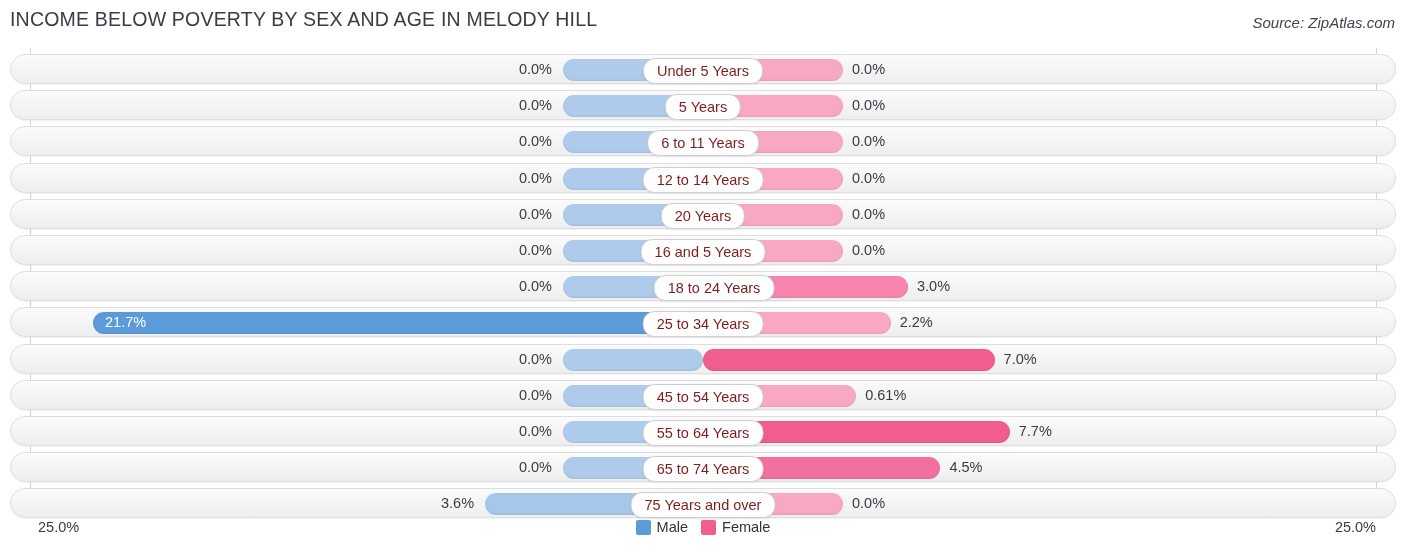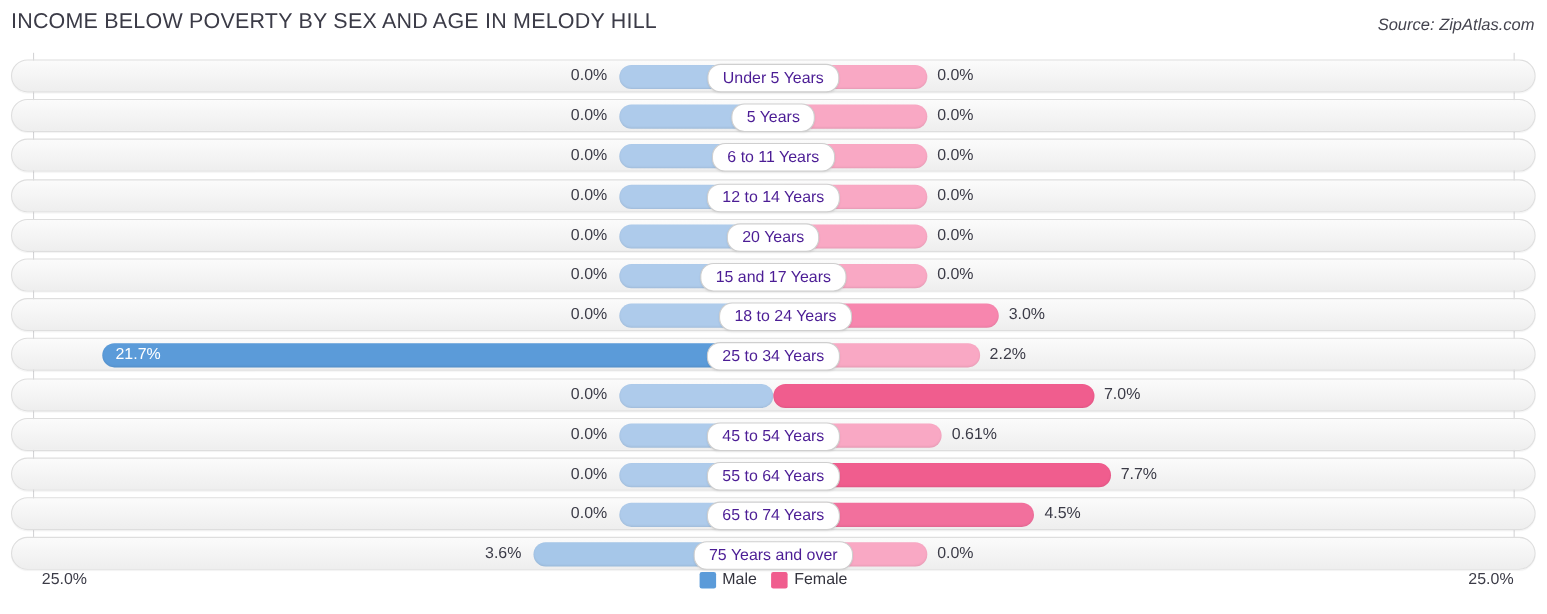--- a/index.html
+++ b/index.html
@@ -58,21 +58,21 @@
   .val-out-left{text-align:right;}
   .val-in{color:#ffffff;}
   .cat-pill{
     position:absolute;top:3px;left:50%;
     transform:translateX(-50%);
     height:24px;line-height:24px;
     padding:0 13px;
     background:#ffffff;
     border:1px solid #cfcfcf;
     border-radius:12px;
-    font-size:14.5px;color:#4c1d95;
+    font-size:14.5px;color:#7f1d1d;
     white-space:nowrap;
     box-shadow:0 1px 2px rgba(0,0,0,.07);
   }
 
   #axis-labels{
     position:absolute;left:0;top:519px;width:1406px;height:24px;
   }
   .axis-tick{
     position:absolute;top:0;
     font-size:14.5px;color:#3b3b47;white-space:nowrap;text-align:center;
@@ -132,21 +132,21 @@
         <div class="bar bar-female" style="left: 692px; width: 140px; background: rgb(249, 168, 196);"></div>
         <div class="val val-out-left" style="right: 843px;">0.0%</div>
         <div class="val" style="left: 841px;">0.0%</div>
         <div class="cat-pill" style="left: 692px;">20 Years</div>
       </div>
       <div class="row" style="top: 187px;">
         <div class="bar bar-male" style="left: 552px; width: 140px; background: rgb(174, 203, 235);"></div>
         <div class="bar bar-female" style="left: 692px; width: 140px; background: rgb(249, 168, 196);"></div>
         <div class="val val-out-left" style="right: 843px;">0.0%</div>
         <div class="val" style="left: 841px;">0.0%</div>
-        <div class="cat-pill" style="left: 692px;">15 and 17 Years</div>
+        <div class="cat-pill" style="left: 692px;">16 and 5 Years</div>
       </div>
       <div class="row" style="top: 223.2px;">
         <div class="bar bar-male" style="left: 552px; width: 140px; background: rgb(174, 203, 235);"></div>
         <div class="bar bar-female" style="left: 692px; width: 204.977px; background: rgb(247, 134, 174);"></div>
         <div class="val val-out-left" style="right: 843px;">0.0%</div>
         <div class="val" style="left: 905.977px;">3.0%</div>
         <div class="cat-pill" style="left: 692px; margin-left: 11px;">18 to 24 Years</div>
       </div>
       <div class="row" style="top: 259.4px;">
         <div class="bar bar-male" style="left: 82px; width: 610px; background: rgb(91, 155, 217);"></div>

